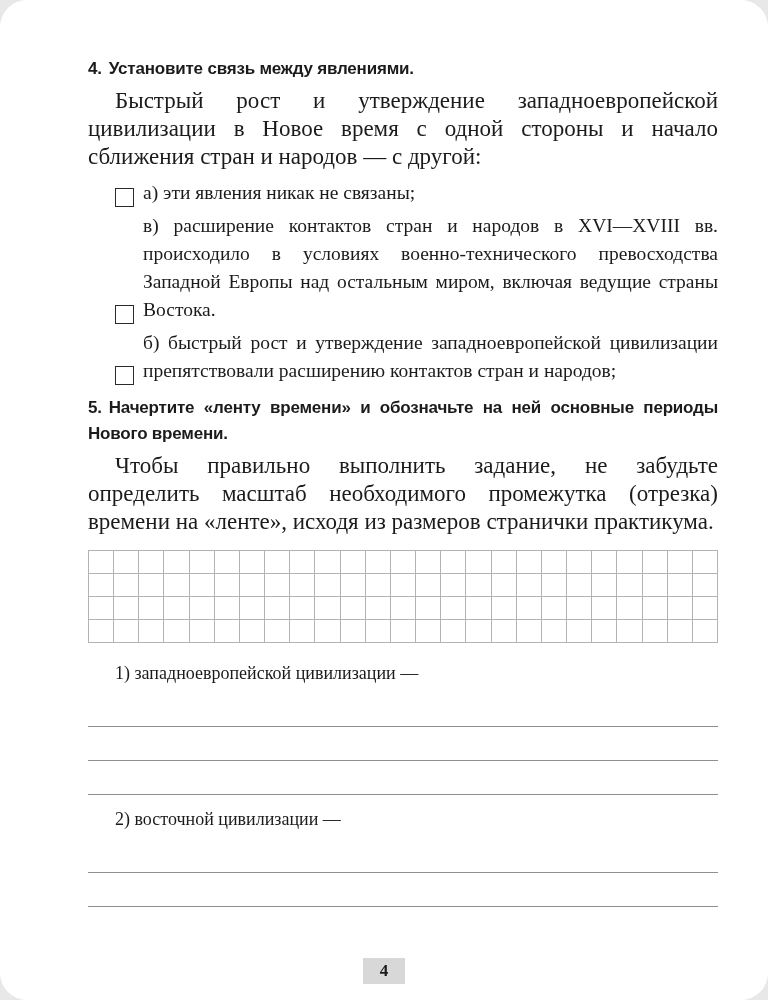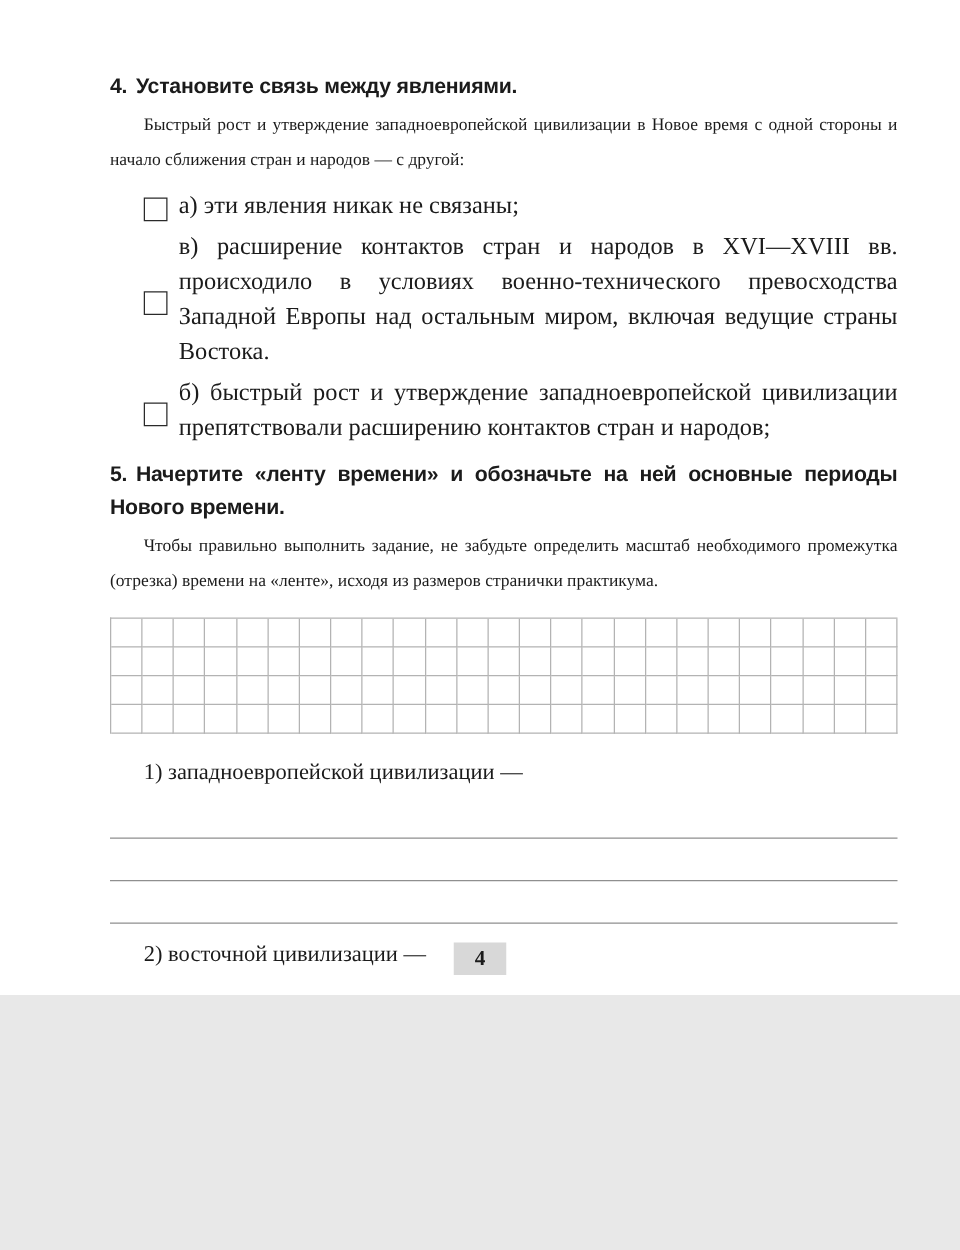--- a/index.html
+++ b/index.html
@@ -1,24 +1,25 @@
 <!DOCTYPE html>
 <html><head>
 <meta charset="utf-8">
 <style>
   html, body { margin: 0; padding: 0; background: #e8e8e8; }
   .page {
     position: relative;
     width: 768px;
-    height: 796px;
+    height: 1000px;
     margin: 0 auto;
     background: #ffffff;
     overflow: hidden;
     color: #1b1b1b;
     font-family: "Liberation Serif", serif;
+    border-radius: 27px;
   }
   .content {
     position: absolute;
     left: 88px;
     top: 56px;
     width: 630px;
   }
 
   
   .task-heading {
@@ -28,31 +29,31 @@
     font-size: 17px;
     line-height: 26px;
     letter-spacing: -0.2px;
     text-align: justify;
   }
   .task-num { margin-right: 7px; }
 
   
   .body-par {
     margin: 0 0 8px 0;
-    font-size: 14px;
+    font-size: 23px;
     line-height: 28px;
     text-align: justify;
     text-indent: 27px;
   }
 
   
   .options { margin: 2px 0 10px 0; }
   .option {
     display: flex;
-    align-items: center;
+    align-items: flex-end;
     margin: 0 0 5px 27px;
   }
   .checkbox {
     flex: 0 0 auto;
     width: 19px;
     height: 19px;
     border: 1.6px solid #2a2a2a;
     background: #ffffff;
     margin: 4px 9px 0 0;
     box-sizing: border-box;

